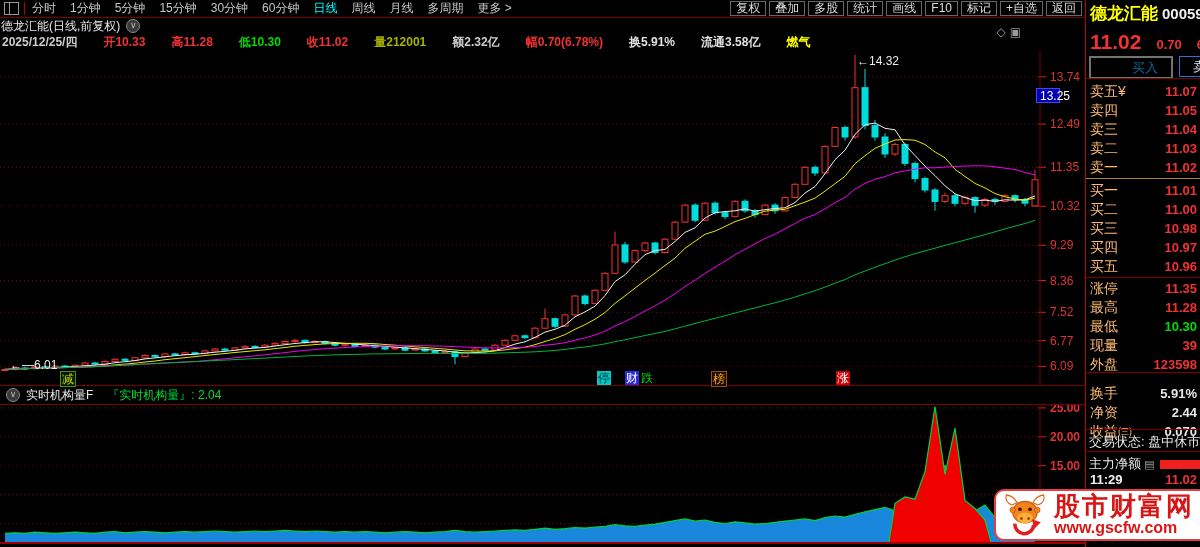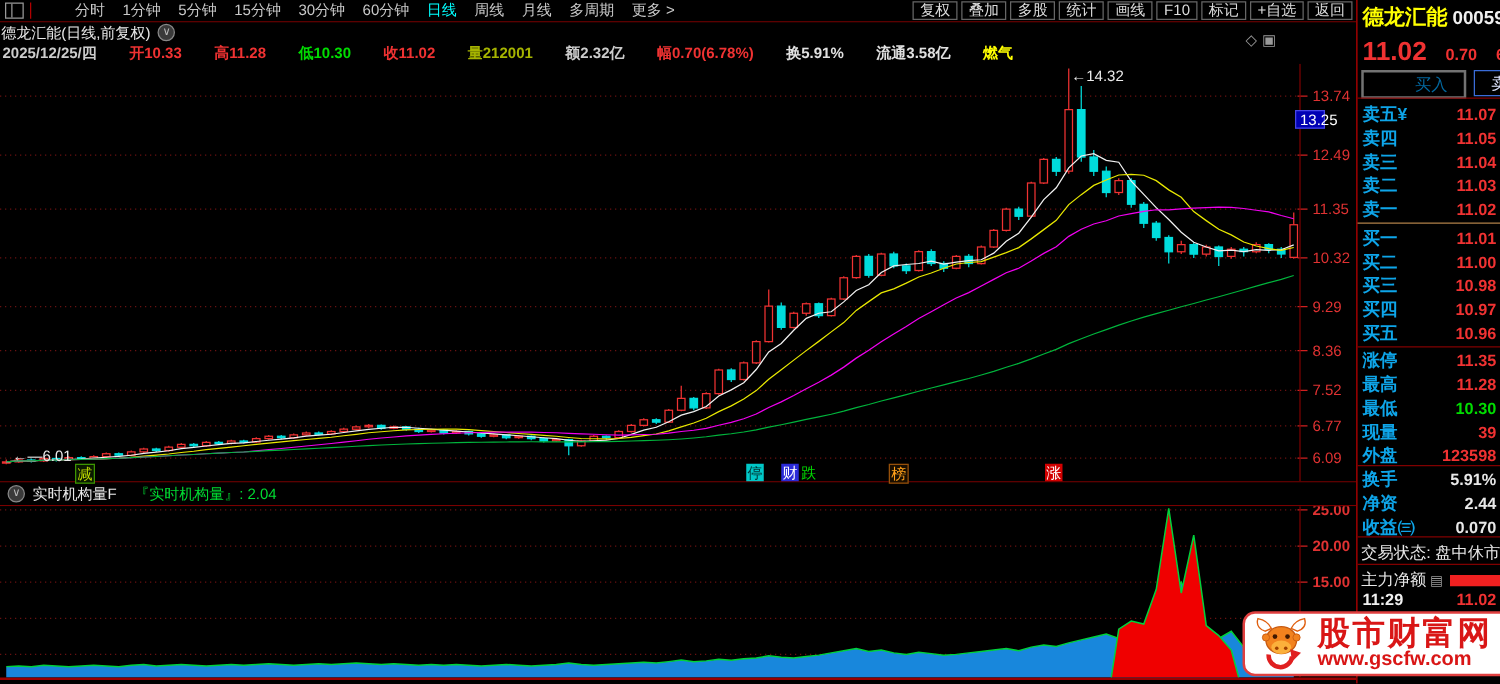--- a/index.html
+++ b/index.html
@@ -4,21 +4,21 @@
 <style>
   html,body{margin:0;padding:0;background:#000;}
   .app{position:relative;width:1200px;height:547px;background:#000;overflow:hidden;
        font-family:"Liberation Sans","DejaVu Sans",sans-serif;-webkit-font-smoothing:none;}
   
   .toolbar{position:absolute;left:0;top:0;width:1085px;height:17px;border-bottom:1px solid #7a0000;
            display:flex;align-items:center;font-size:12px;color:#c8c8c8;background:#000;}
   .win-ico{width:13px;height:11px;border:1px solid #999;margin:0 5px 0 4px;position:relative;}
   .win-ico::after{content:"";position:absolute;left:4px;top:0;width:1px;height:11px;background:#999;}
   .tb-sep{width:1px;height:13px;background:#b00000;margin-right:7px;}
-  .tabs{display:flex;gap:14px;white-space:nowrap;margin-left:28px;}
+  .tabs{display:flex;gap:14px;white-space:nowrap;}
   .tab{cursor:default;}
   .tab.active{color:#00ffff;}
   .tb-right{margin-left:auto;display:flex;gap:3px;padding-right:3px;}
   .tb-btn{border:1px solid #666;height:13px;line-height:13px;padding:0 5px;color:#ddd;white-space:nowrap;}
   
   .inforow{position:absolute;left:0;width:1085px;height:16px;display:flex;align-items:center;
            font-size:12px;white-space:nowrap;background:#000;}
   .r2{top:18px;} .r3{top:34px;}
   .inforow .t{margin-left:1px;color:#e8e8e8;}
   .drop-ico{display:inline-block;width:12px;height:12px;border-radius:50%;background:#3a3a3a;border:1px solid #888;
@@ -49,21 +49,21 @@
   .p-name{position:absolute;left:4px;top:2px;font-size:17px;font-weight:bold;color:#ffff00;white-space:nowrap;}
   .p-code{color:#f0f0f0;font-weight:bold;font-size:15px;margin-left:4px;}
   .p-price{position:absolute;left:4px;top:30px;font-size:21px;font-weight:bold;color:#f03232;white-space:nowrap;}
   .p-chg{font-size:13px;margin-left:15px;}
   .p-btns{position:absolute;left:3px;top:56px;display:flex;gap:6px;}
   .p-btn{width:52px;height:19px;line-height:19px;text-align:center;font-size:13px;background:#000;}
   .p-buy{border:2px solid #737373;color:#0369a1;padding-left:28px;}
   .p-sell{border:1px solid #3a6cd8;color:#dfe6ff;}
   .bk{position:absolute;left:0;width:115px;}
   .bk-row{height:19px;line-height:19px;display:flex;justify-content:space-between;padding:0 4px 0 4px;font-size:14px;}
-  .bk-l{color:#0ea5e9;font-weight:bold;}
+  .bk-l{color:#fdba74;}
   .bk-v{font-weight:bold;font-size:13px;}
   .v-red{color:#f03232;} .v-green{color:#00dc00;} .v-white{color:#e8e8e8;}
   .p-div{position:absolute;left:0;width:115px;height:0;border-top:1px solid #800000;}
   .p-div.tan{border-top:1px solid #b08048;}
   .p-status{position:absolute;left:3px;top:433px;width:118px;font-size:13px;color:#e8e8e8;white-space:nowrap;overflow:hidden;}
   .p-zl{position:absolute;left:3px;top:455px;width:112px;font-size:13px;color:#e8e8e8;display:flex;align-items:center;white-space:nowrap;}
   .p-zl .sq{color:#999;font-size:11px;margin-left:3px;}
   .p-zl .bar{height:9px;background:#f02020;flex:1;margin-left:6px;}
   .p-time{position:absolute;left:0;width:115px;height:16px;display:flex;justify-content:space-between;
           padding:0 4px;font-size:13px;box-sizing:border-box;}
@@ -485,21 +485,21 @@
         <div class="bk-row">
           <span class="bk-l">现量</span>
           <span class="bk-v v-red">39</span>
         </div>
         <div class="bk-row">
           <span class="bk-l">外盘</span>
           <span class="bk-v v-red">123598</span>
         </div>
       </div>
     <div class="p-div" style="top:372px"></div>
-    <div class="bk" style="top:374px" id="stats2">
+    <div class="bk" style="top:384px" id="stats2">
         <div class="bk-row">
           <span class="bk-l">换手</span>
           <span class="bk-v v-white">5.91%</span>
         </div>
         <div class="bk-row">
           <span class="bk-l">净资</span>
           <span class="bk-v v-white">2.44</span>
         </div>
         <div class="bk-row">
           <span class="bk-l">收益㈢</span>

